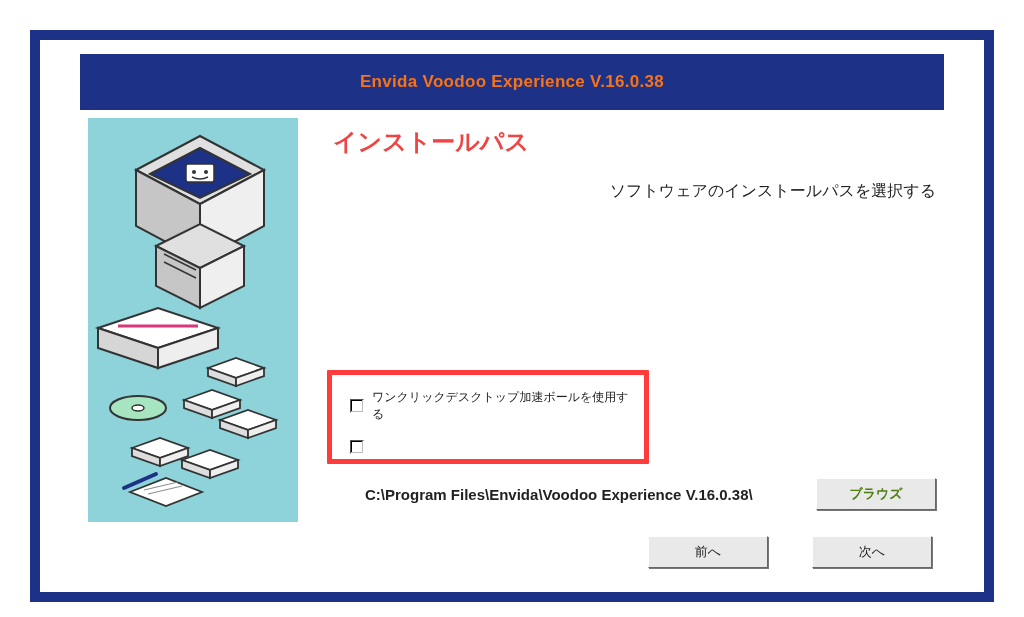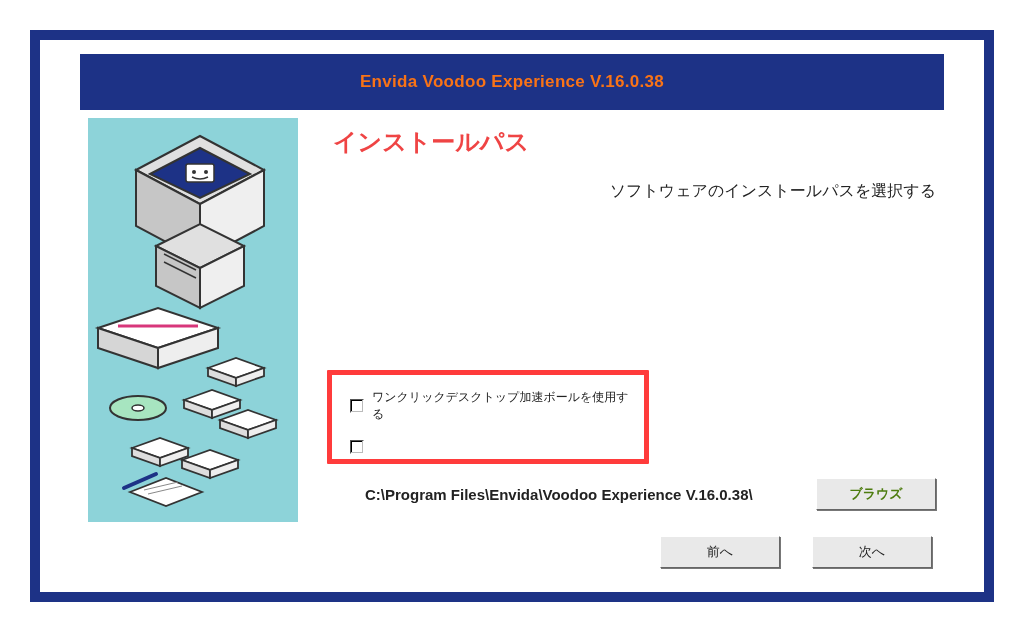--- a/index.html
+++ b/index.html
@@ -130,21 +130,21 @@
     }
     .btn.disabled {
       color: #4d7c0f;
       cursor: default;
     }
     .button-row {
       position: absolute;
       right: 52px;
       bottom: 24px;
       display: flex;
-      gap: 32px;
+      gap: 44px;
     }
     
     .iso svg { display:block; }
   </style>
 </head>
 <body>
 
 <div class="dialog-outer">
 
   <div class="titlebar">

